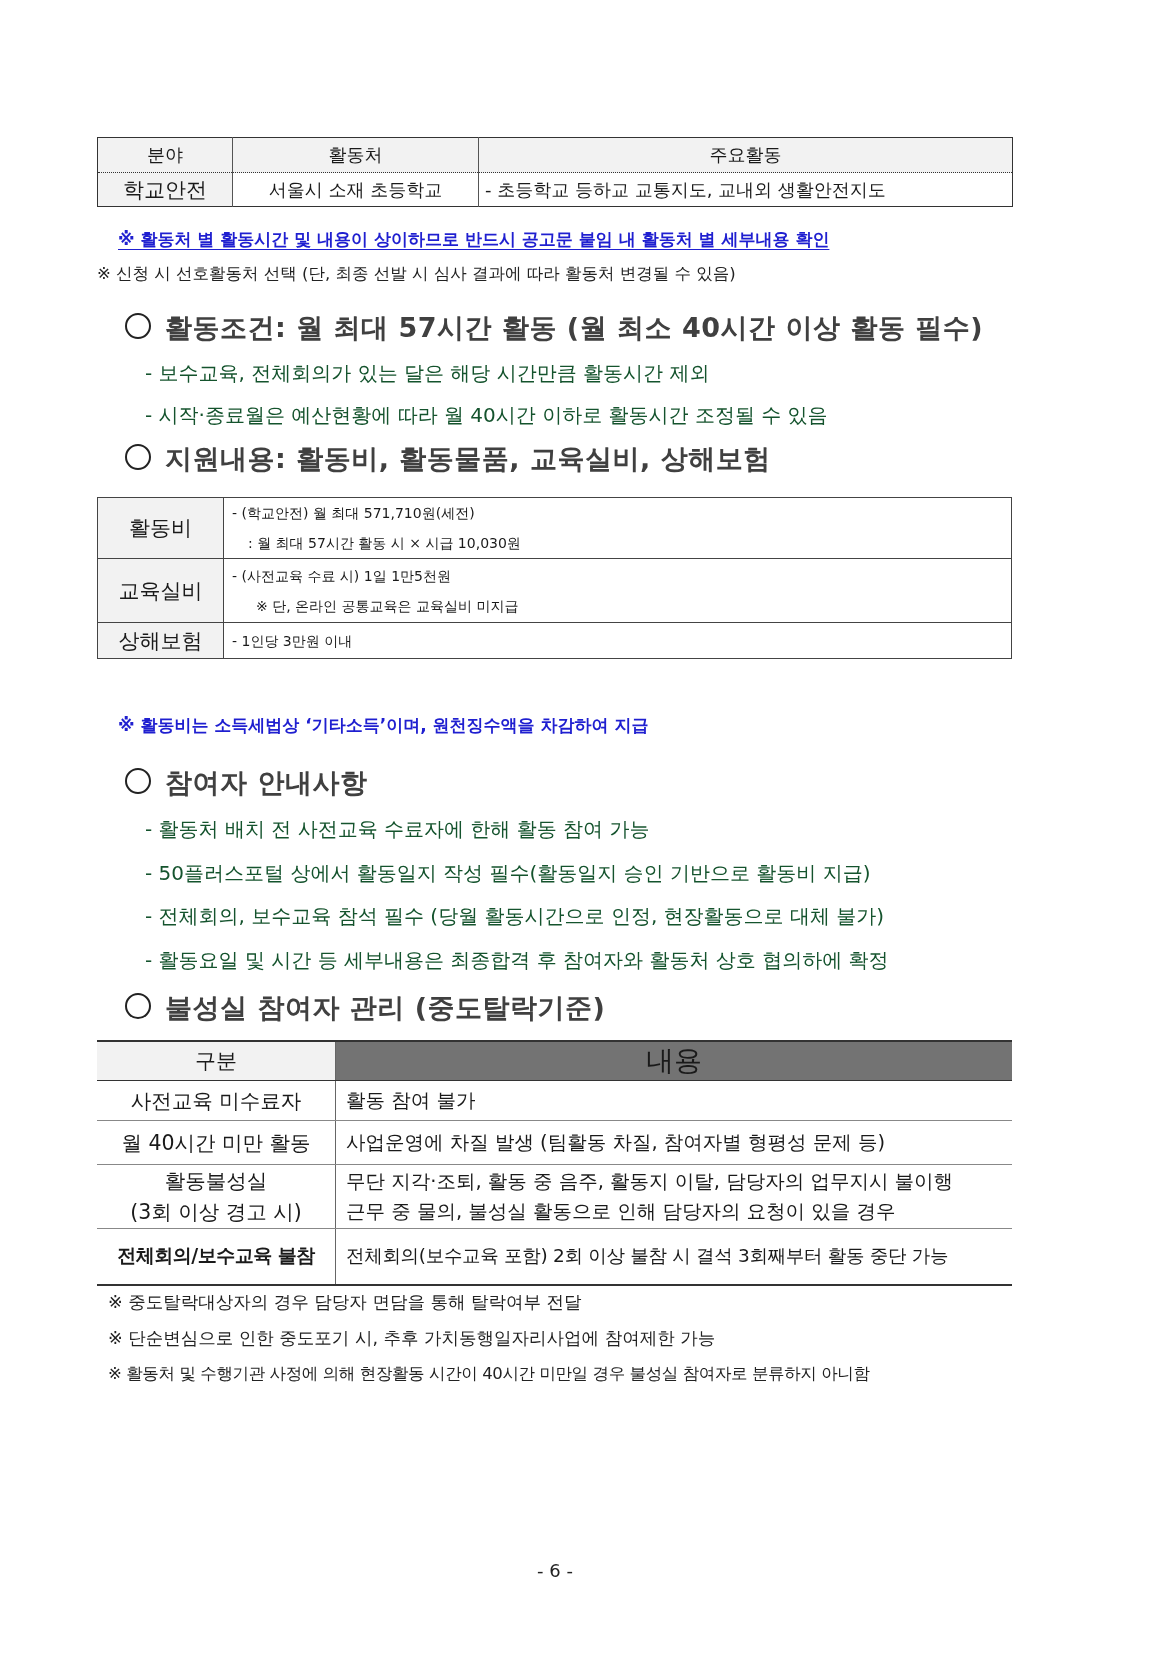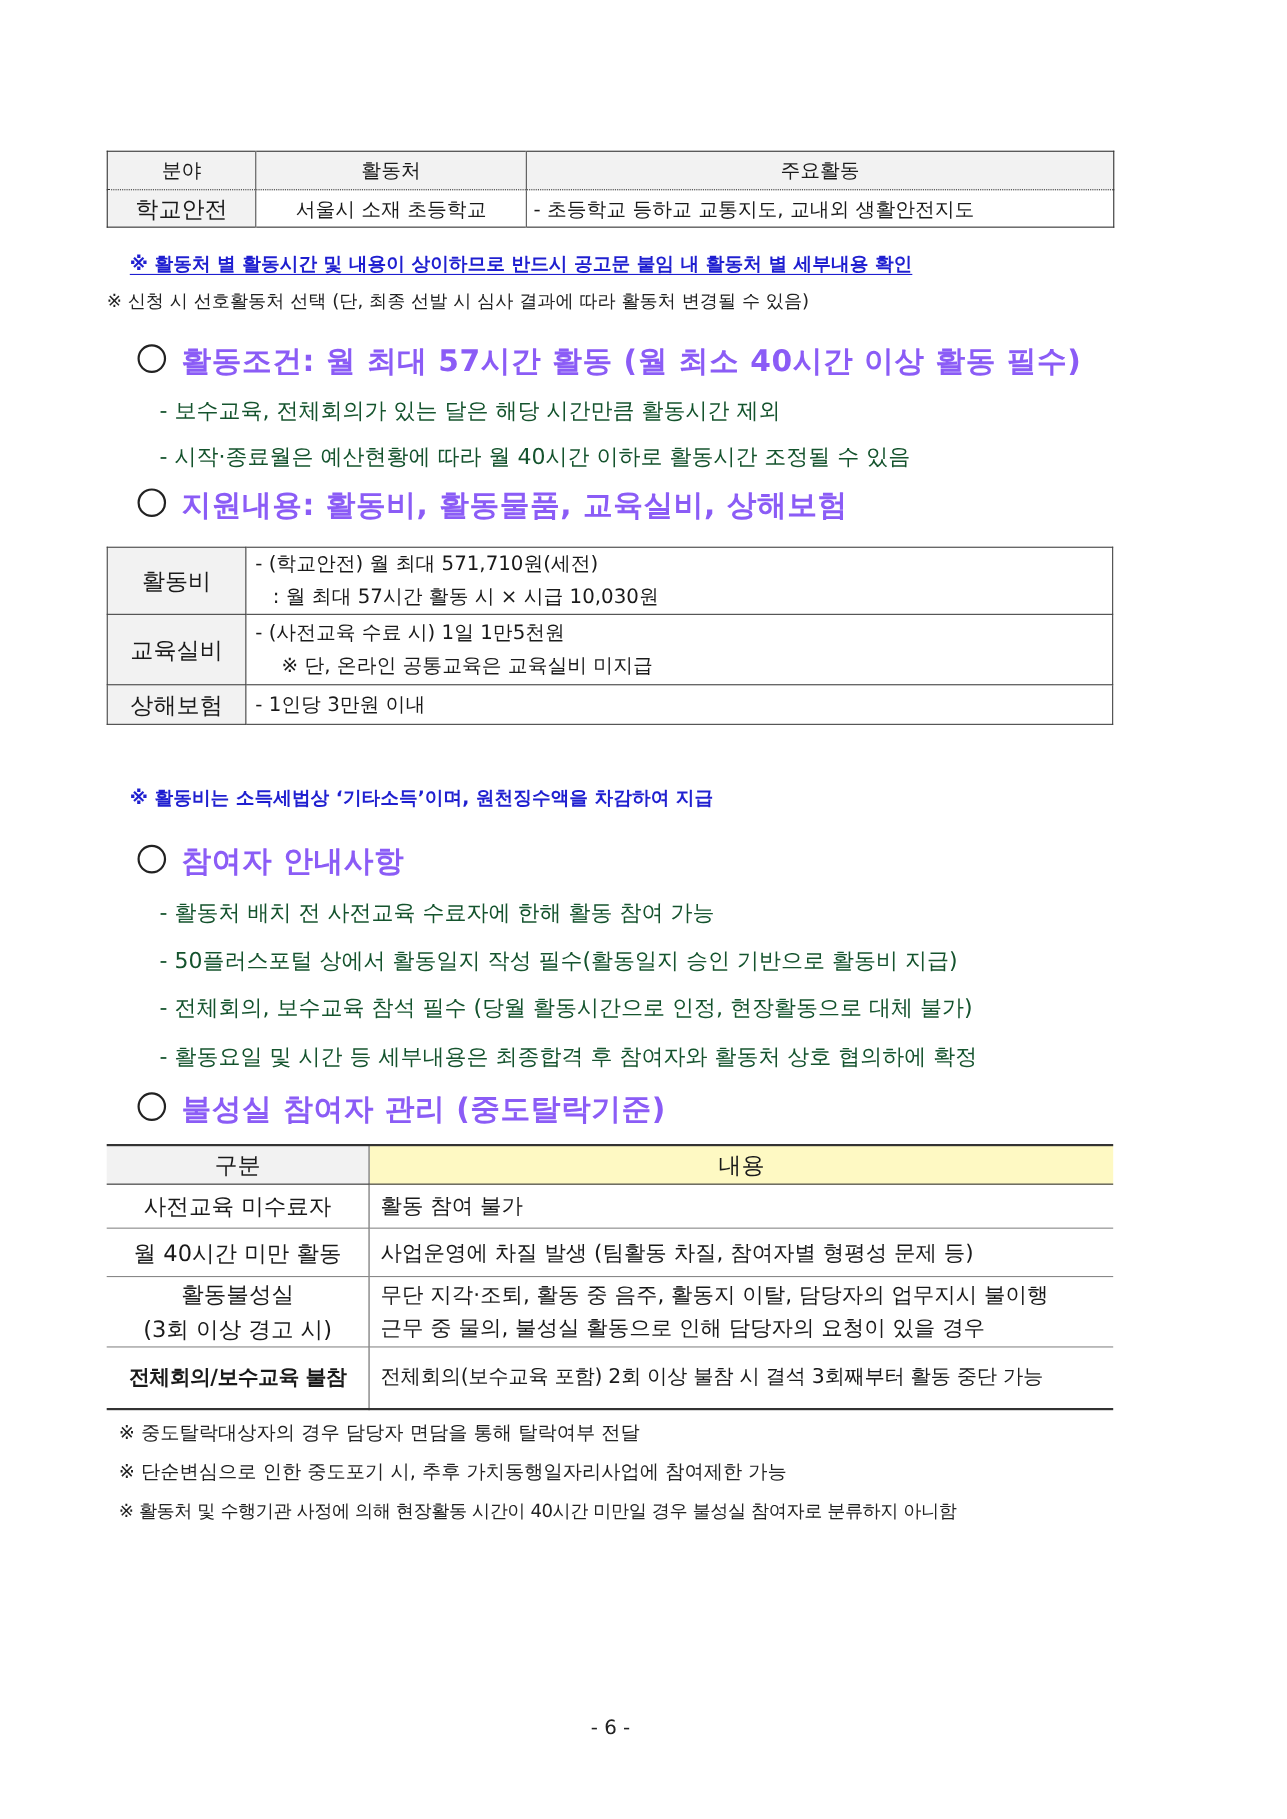--- a/index.html
+++ b/index.html
@@ -13,37 +13,37 @@
   #t1 { left:97px; top:137px; width:916px; border:1.5px solid #333; }
   #t1 th { background:#f2f2f2; height:34px; font-size:18px; border-right:1px solid #555; border-bottom:1px dotted #333; text-align:center; }
   #t1 td { height:33px; font-size:18px; border-right:1px solid #555; }
   #t1 td.c0 { background:#f2f2f2; font-size:21px; text-align:center; }
   #t1 td.c1 { text-align:center; }
   #t1 td.c2 { padding-left:6px; }
 
   .note-blue { color:#1f1fd0; font-size:17px; font-weight:bold; }
   .note-blue-ul { text-decoration:underline; text-underline-offset:4px; }
   .note { font-size:16.5px; color:#222; }
-  .h2 { font-size:27px; font-weight:bold; color:#8b5cf6; letter-spacing:0.5px; }
+  .h2 { font-size:27px; font-weight:bold; color:#404040; letter-spacing:0.5px; }
   .bullet { font-size:20px; color:#14532d; }
   .circ { display:inline-block; width:22px; height:22px; border:2px solid #222; border-radius:50%; margin-right:14px; vertical-align:-2px; }
 
   
   #t2 { left:97px; top:497px; width:915px; border:1.5px solid #333; }
-  #t2 td { border:1px solid #444; font-size:18px; }
+  #t2 td { border:1px solid #444; font-size:14px; }
   #t2 td.lab { width:125px; background:#f2f2f2; text-align:center; font-size:21px; }
   #t2 tr.hd td { height:35px; background:#f2f2f2; text-align:center; font-size:21px; }
   #t2 td.det { padding-left:8px; line-height:30px; }
   #t2 .sub { padding-left:16px; }
 
   
   #t3 { left:97px; top:1040px; width:915px; border-top:2.5px solid #333; border-bottom:2.5px solid #333; }
   #t3 td { border-bottom:1px solid #888; font-size:19.5px; }
   #t3 td.k { width:238px; text-align:center; border-right:1px solid #666; font-size:20.5px; }
-  #t3 tr.hd td { background:#fef9c3; height:34px; text-align:center; font-size:21px; border-bottom:1.5px solid #333; }
+  #t3 tr.hd td { background:#737373; height:34px; text-align:center; font-size:28px; border-bottom:1.5px solid #333; }
   #t3 td.v { padding-left:10px; line-height:30px; }
 
   .pgnum { font-size:18px; color:#222; }
 </style>
 </head>
 <body>
 
 <table id="t1">
   <tbody>
       <tr>

